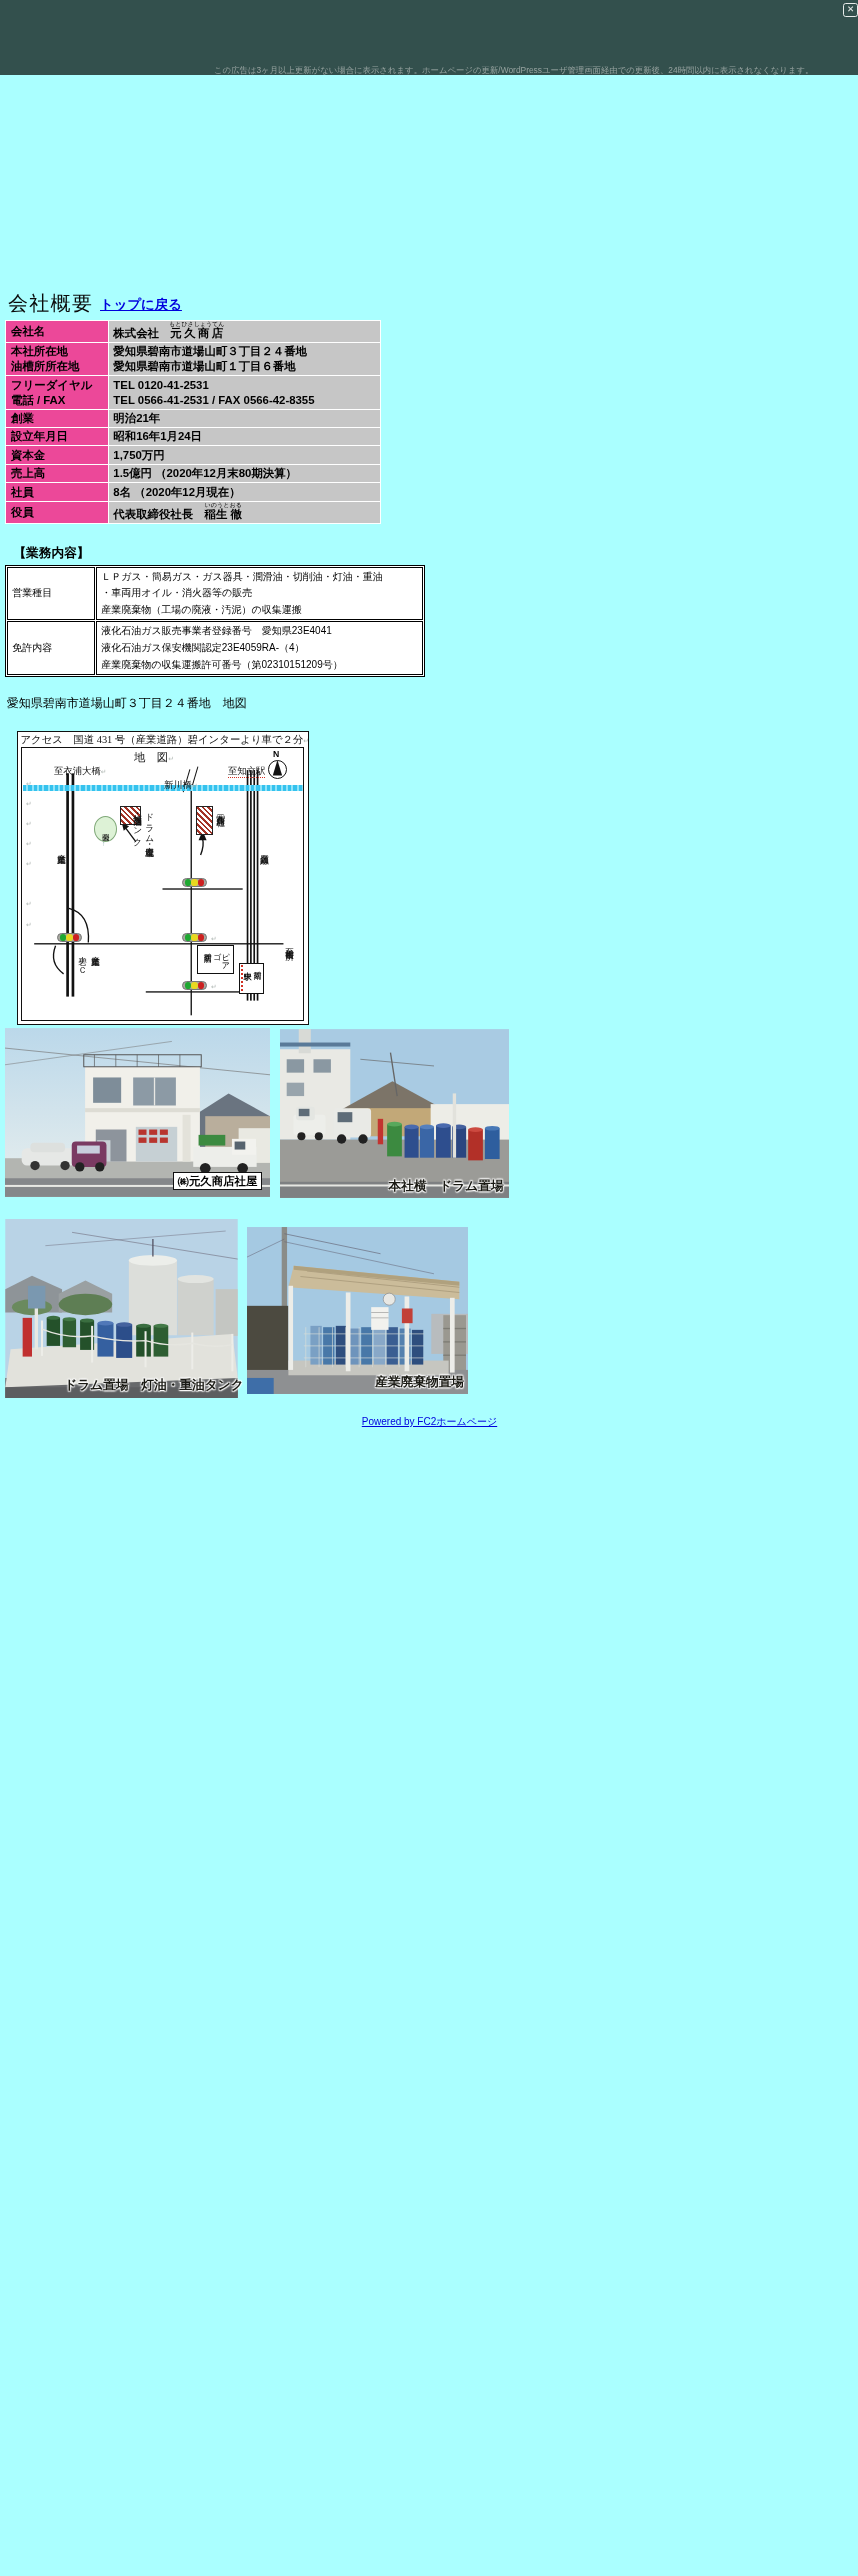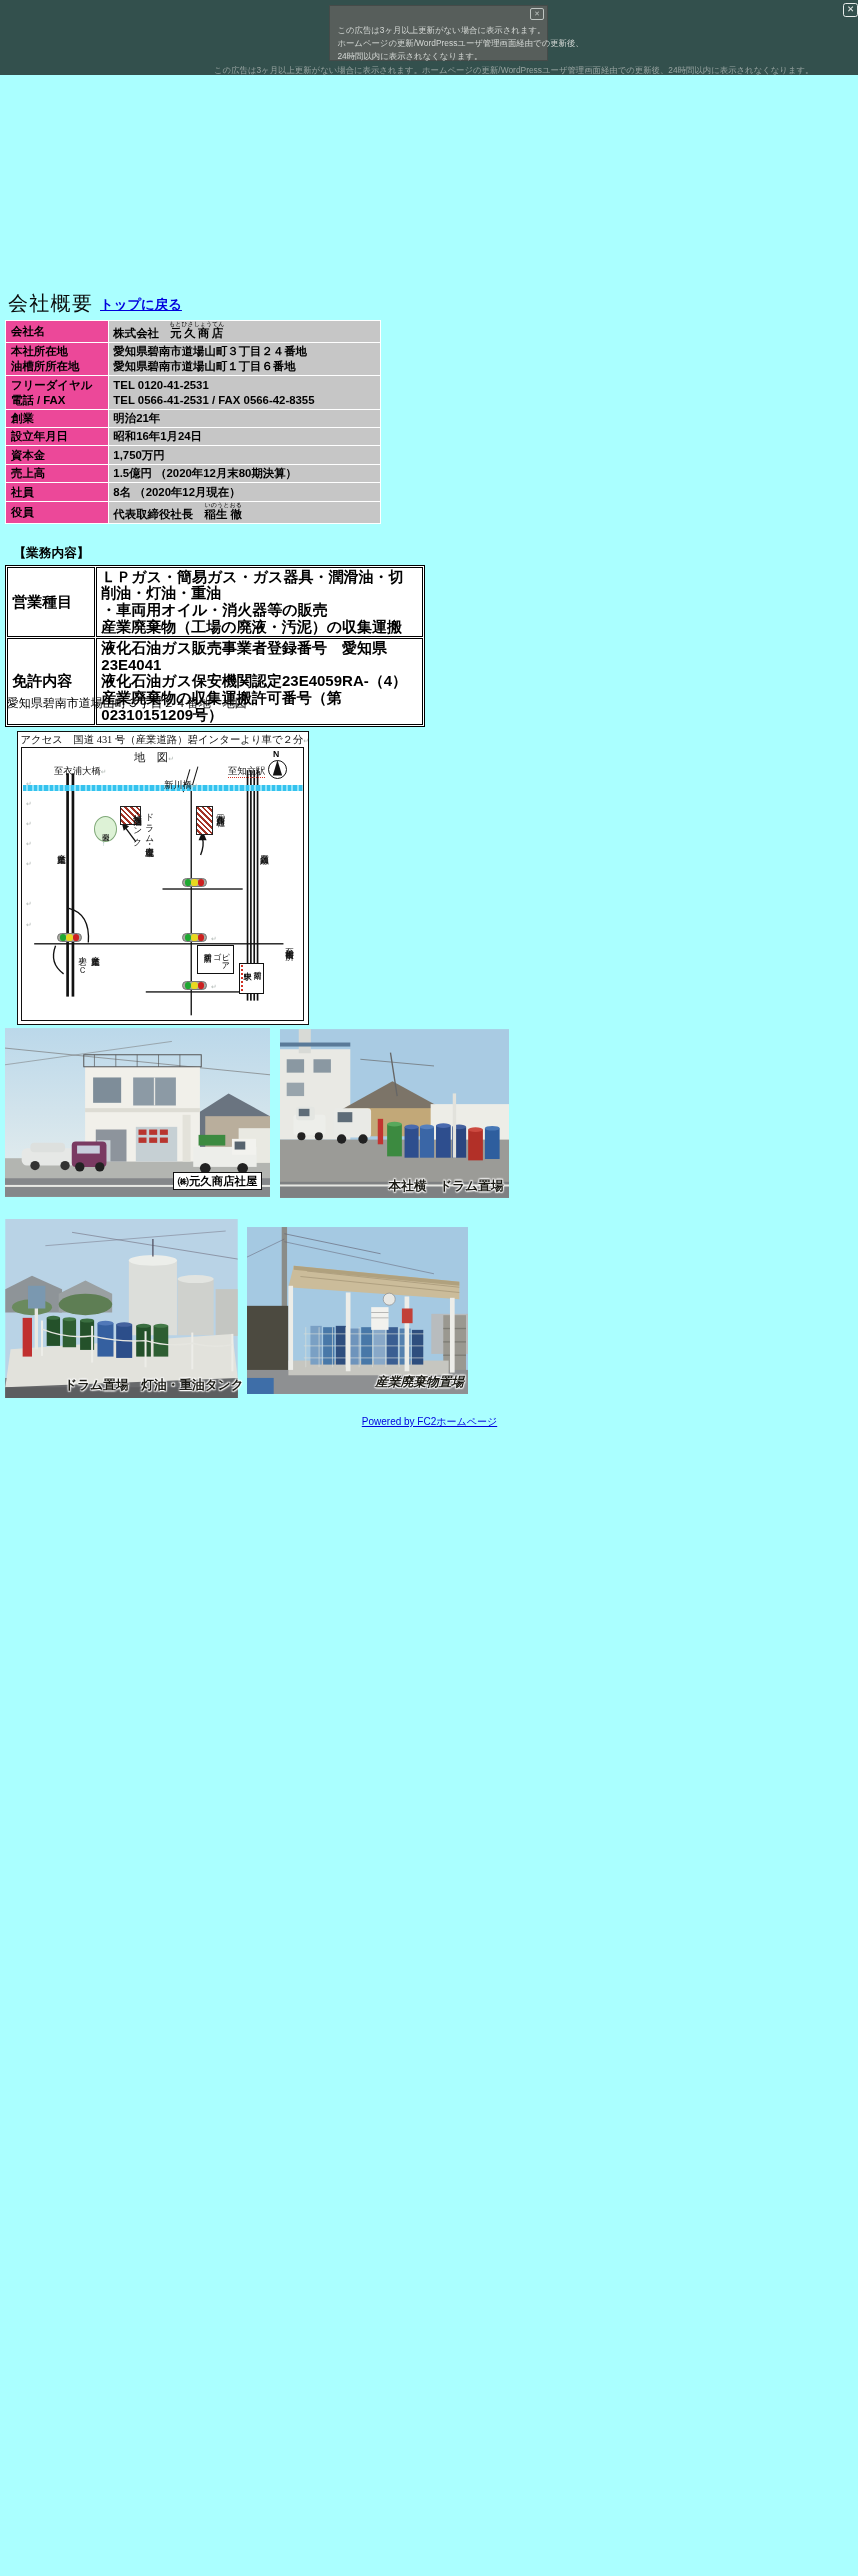--- a/index.html
+++ b/index.html
@@ -29,21 +29,21 @@
   
   table.ctable{position:absolute;left:5.3px;top:320px;width:376px;border-collapse:separate;border-spacing:1.3px;background:#FFFFFF;}
   table.ctable td{font-size:11.4px;font-weight:bold;padding:1.3px 4.7px;vertical-align:middle;line-height:1.3;}
   td.clabel{background:#ec4899;width:92px;}
   td.cvalue{background:#C6C6C6;}
   ruby rt{font-size:6px;font-weight:normal;}
 
   
   .biz-heading{left:13.4px;top:545px;font-size:12.7px;font-weight:bold;}
   table.btable{position:absolute;left:5.3px;top:565px;width:420px;border-collapse:separate;border-spacing:1.3px;background:#FFFFFF;border:0.7px solid #000;}
-  table.btable td{font-size:15px;font-weight:bold;border:0.7px solid #000;padding:0.7px 4px;line-height:16.7px;vertical-align:middle;background:#FFF;}
+  table.btable td{font-size:10px;font-weight:normal;border:0.7px solid #000;padding:0.7px 4px;line-height:16.7px;vertical-align:middle;background:#FFF;}
   td.blabel{width:78px;}
 
   
   .map-address{left:6.7px;top:695px;font-size:12px;}
   .map-outer{left:16.7px;top:731px;width:292px;height:294px;background:#FFFFFF;border:1.3px solid #111;box-sizing:border-box;
     font-family:"Liberation Serif","DejaVu Serif",serif;}
   .map-access{position:absolute;left:2.7px;top:0.7px;font-size:10.4px;white-space:nowrap;color:#111;}
   .map-inner{position:absolute;left:3.3px;top:14.7px;width:283px;height:274px;border:0.7px solid #111;box-sizing:border-box;}
   .map-label{position:absolute;font-size:9.4px;color:#111;white-space:nowrap;}
   .vtext{writing-mode:vertical-rl;text-orientation:upright;letter-spacing:0.7px;line-height:1.05;}
@@ -77,28 +77,20 @@
 
   
   .footer-link{left:0;top:1415px;width:859px;text-align:center;font-size:10px;}
   .footer-link span{color:#0000DD;text-decoration:underline;cursor:pointer;}
 </style>
 </head>
 <body>
 
 <div class="abs banner">
   <div class="abs banner-close">✕</div>
-  <div class="abs notice-box">
-    <div class="notice-box-close">✕</div>
-    <div class="notice-text">
-      <div>この広告は3ヶ月以上更新がない場合に表示されます。</div>
-      <div>ホームページの更新/WordPressユーザ管理画面経由での更新後、</div>
-      <div>24時間以内に表示されなくなります。</div>
-    </div>
-  </div>
   <div class="abs banner-note">この広告は3ヶ月以上更新がない場合に表示されます。ホームページの更新/WordPressユーザ管理画面経由での更新後、24時間以内に表示されなくなります。</div>
 </div>
 
 <div class="abs page-title">会社概要</div>
 <a class="abs back-link">トップに戻る</a>
 
 <table class="ctable">
   <tbody>
       <tr>
     <td class="clabel">会社名</td>
@@ -486,19 +478,19 @@
     <rect x="148" y="98" width="7" height="118" fill="#EDEDE8"></rect>
     <rect x="236" y="104" width="7" height="112" fill="#EDEDE8"></rect>
     <rect x="304" y="106" width="7" height="112" fill="#EDEDE8"></rect>
     <rect x="186" y="120" width="26" height="34" fill="#F2F2EE"></rect>
     <line x1="186" y1="128" x2="212" y2="128" stroke="#999" stroke-width="1"></line>
     <line x1="186" y1="136" x2="212" y2="136" stroke="#999" stroke-width="1"></line>
     <circle cx="213" cy="108" r="9" fill="#E8E8E4" stroke="#888"></circle>
     <rect x="232" y="122" width="16" height="22" fill="#C24038"></rect>
     <rect x="0" y="226" width="40" height="24" fill="#3E6EA8"></rect>
   </svg>
-  <div class="caption-glow" style="right:4px;bottom:2.7px;font-style:italic;">産業廃棄物置場</div>
+  <div class="caption-glow" style="right:4px;bottom:2.7px;">産業廃棄物置場</div>
 </div>
 
 <div class="abs footer-link">
   <span>Powered by FC2ホームページ</span>
 </div>
 
 
 </body></html>

